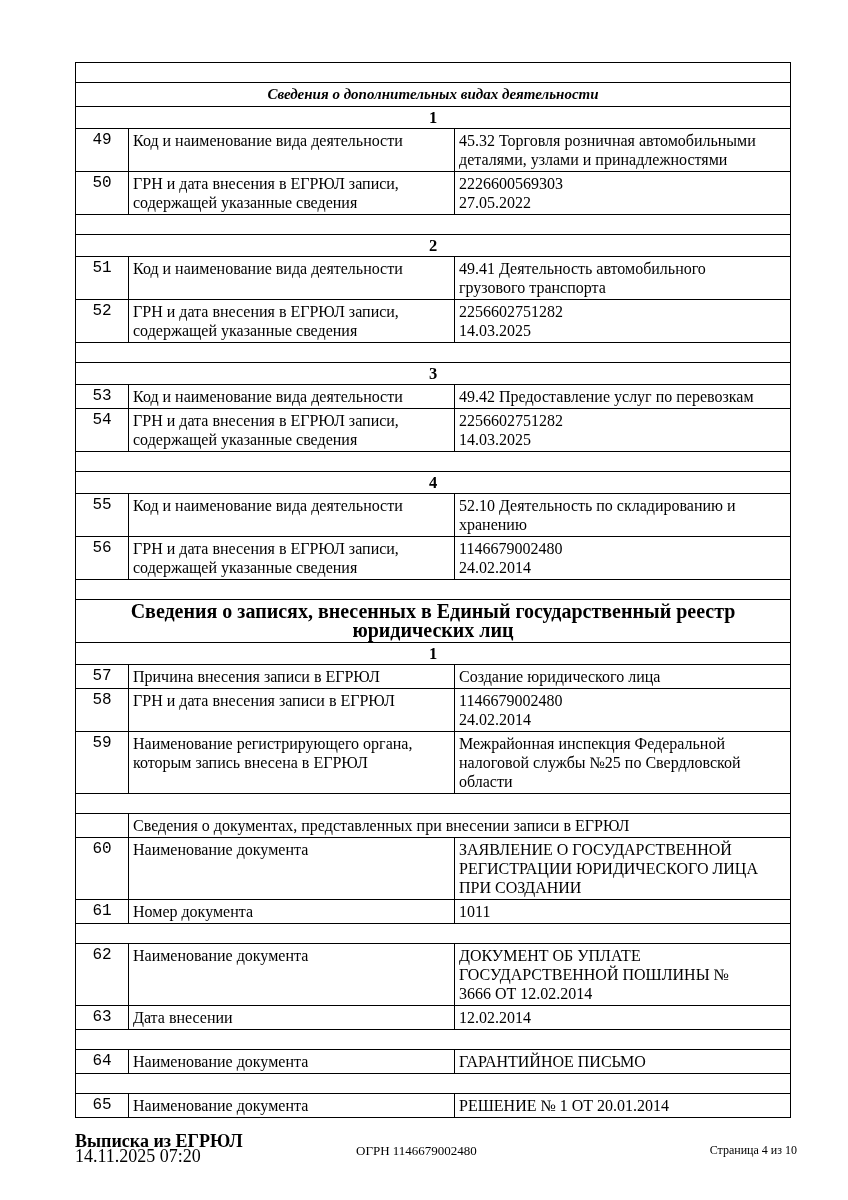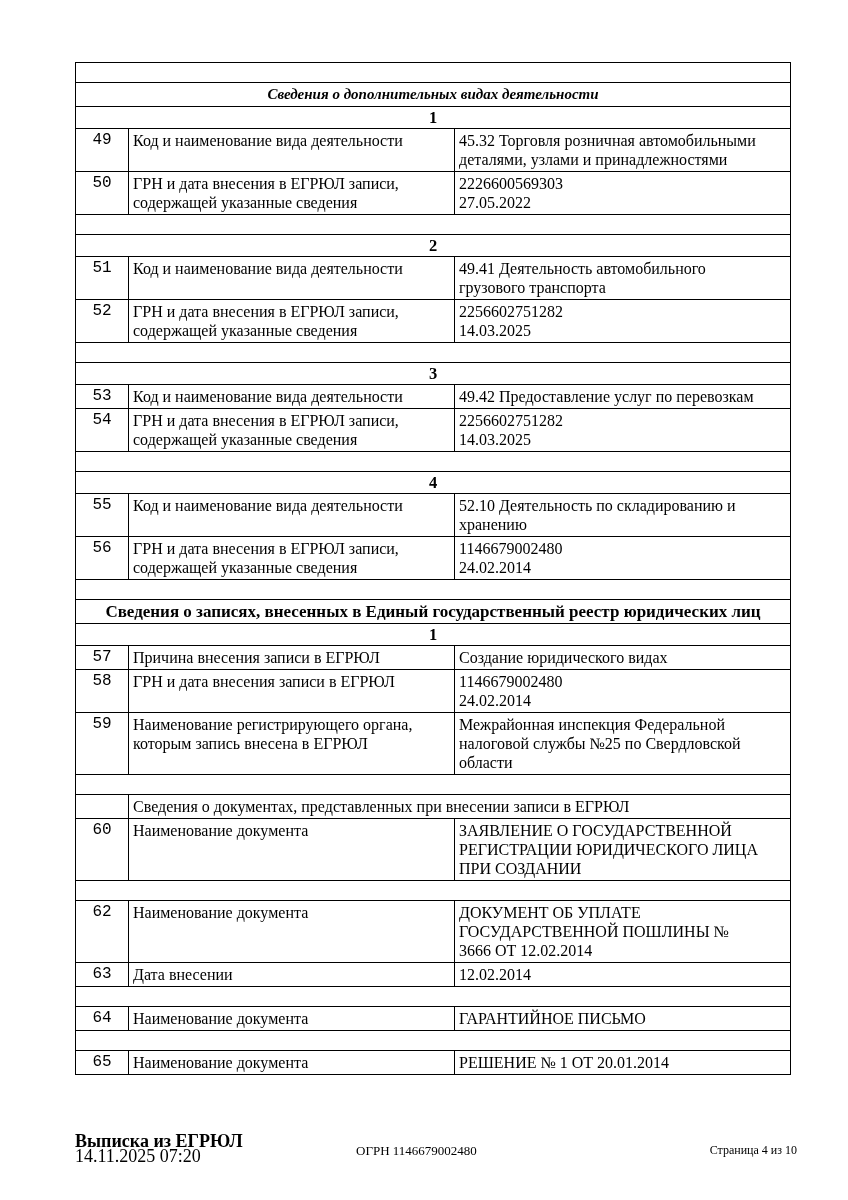--- a/index.html
+++ b/index.html
@@ -61,21 +61,21 @@
   }
   td.index-cell {
     text-align: center;
     font-weight: bold;
     font-size: 16.5px;
     padding: 1px 4px;
   }
   td.section-cell {
     text-align: center;
     font-weight: bold;
-    font-size: 17px;
+    font-size: 20px;
     padding: 2px 4px;
   }
   td.subheader-cell {
     text-align: left;
   }
 
   .footer-left {
     position: absolute;
     left: 75px;
     top: 1134px;
@@ -190,21 +190,21 @@
       </tr>
       <tr>
         <td class="section-cell" colspan="3">Сведения о записях, внесенных в Единый государственный реестр юридических лиц</td>
       </tr>
       <tr>
         <td class="index-cell" colspan="3">1</td>
       </tr>
       <tr>
         <td class="num-cell" colspan="1">57</td>
         <td class="label-cell" colspan="1">Причина внесения записи в ЕГРЮЛ</td>
-        <td class="value-cell" colspan="1">Создание юридического видах</td>
+        <td class="value-cell" colspan="1">Создание юридического лица</td>
       </tr>
       <tr>
         <td class="num-cell" colspan="1">58</td>
         <td class="label-cell" colspan="1">ГРН и дата внесения записи в ЕГРЮЛ</td>
         <td class="value-cell" colspan="1">1146679002480
 24.02.2014</td>
       </tr>
       <tr>
         <td class="num-cell" colspan="1">59</td>
         <td class="label-cell" colspan="1">Наименование регистрирующего органа,
@@ -221,20 +221,25 @@
         <td class="subheader-cell" colspan="2">Сведения о документах, представленных при внесении записи в ЕГРЮЛ</td>
       </tr>
       <tr>
         <td class="num-cell" colspan="1">60</td>
         <td class="label-cell" colspan="1">Наименование документа</td>
         <td class="value-cell" colspan="1">ЗАЯВЛЕНИЕ О ГОСУДАРСТВЕННОЙ
 РЕГИСТРАЦИИ ЮРИДИЧЕСКОГО ЛИЦА
 ПРИ СОЗДАНИИ</td>
       </tr>
       <tr>
+        <td class="num-cell" colspan="1">61</td>
+        <td class="label-cell" colspan="1">Номер документа</td>
+        <td class="value-cell" colspan="1">1011</td>
+      </tr>
+      <tr>
         <td class="spacer-cell" colspan="3"></td>
       </tr>
       <tr>
         <td class="num-cell" colspan="1">62</td>
         <td class="label-cell" colspan="1">Наименование документа</td>
         <td class="value-cell" colspan="1">ДОКУМЕНТ ОБ УПЛАТЕ
 ГОСУДАРСТВЕННОЙ ПОШЛИНЫ №
 3666 ОТ 12.02.2014</td>
       </tr>
       <tr>

